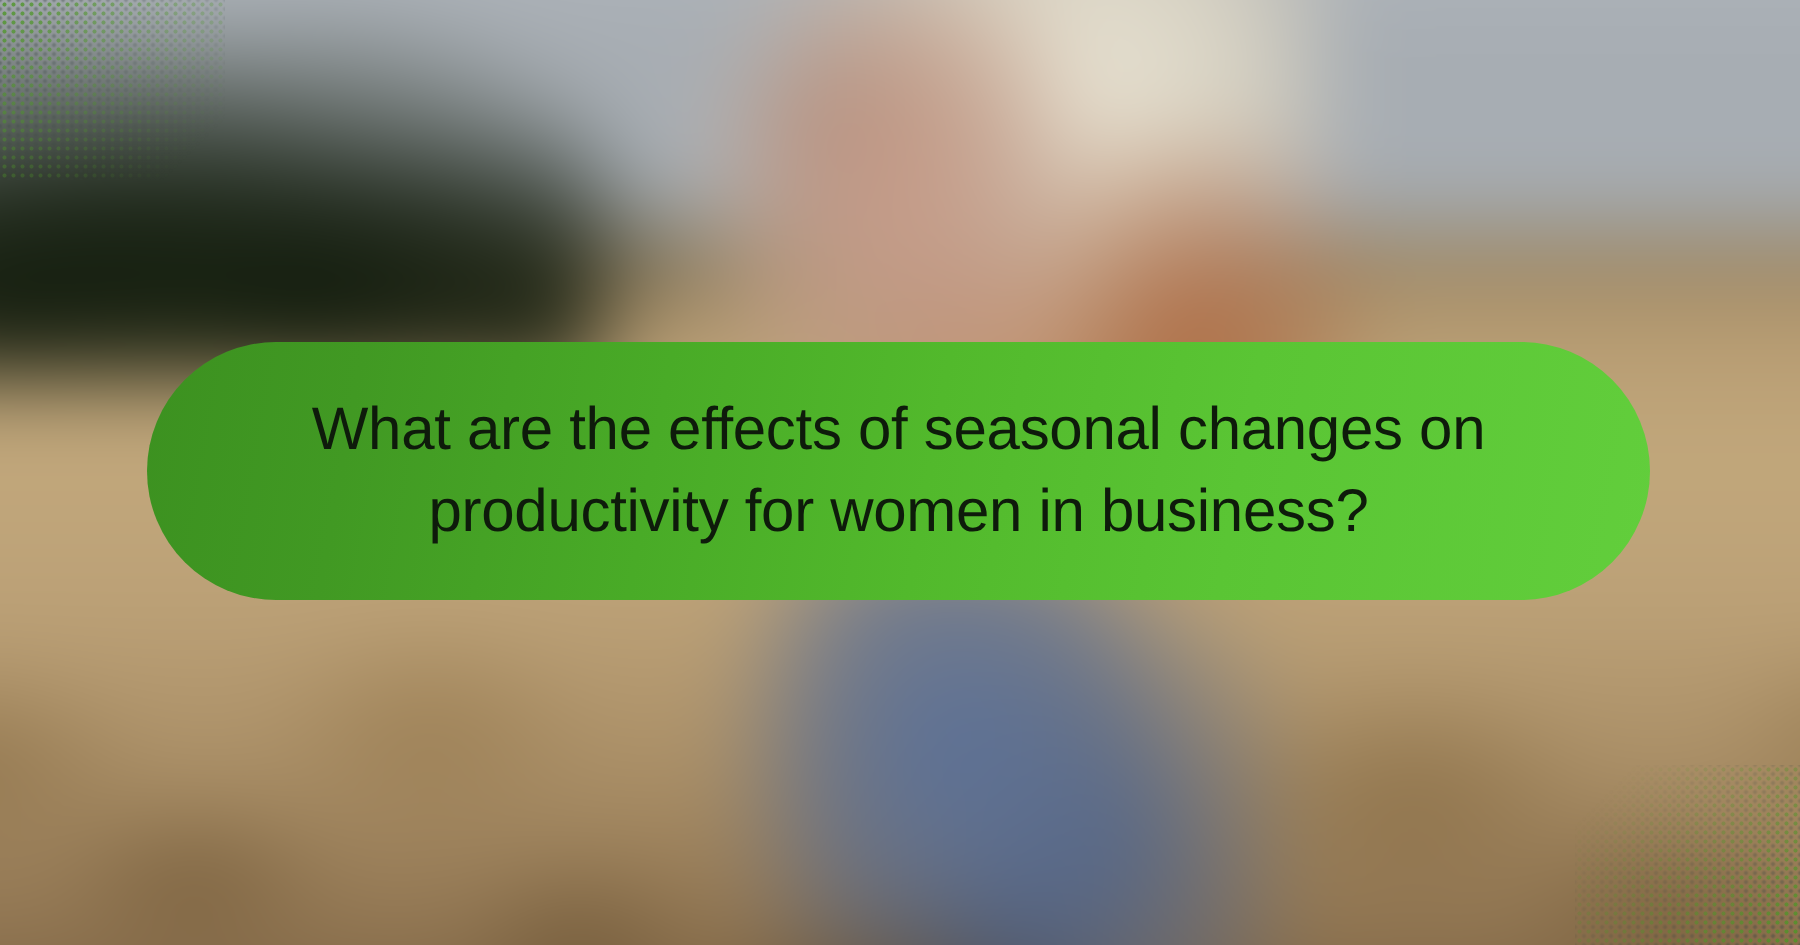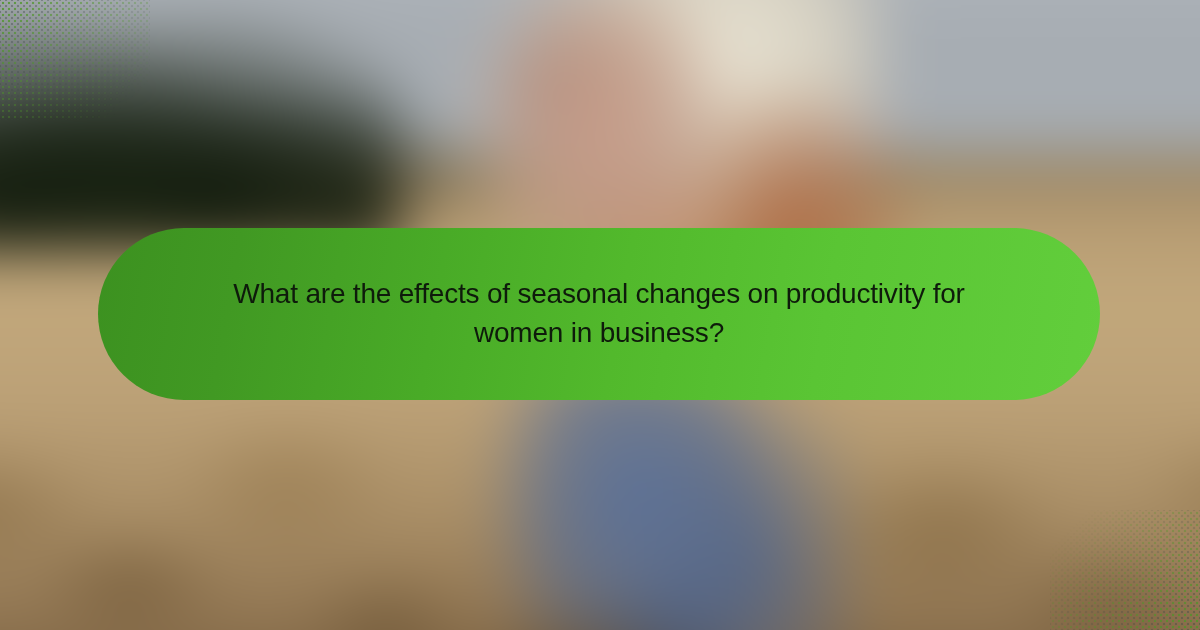--- a/index.html
+++ b/index.html
@@ -169,21 +169,21 @@
         #62CE3C 100%);
     display: flex;
     align-items: center;
     justify-content: center;
     box-sizing: border-box;
     padding: 0 96px;
   }
 
   #banner-text {
     margin: 0;
-    font-size: 28px;
+    font-size: 40px;
     line-height: 1.38;
     font-weight: 400;
     color: #0E1B0B;
     text-align: center;
     letter-spacing: -0.2px;
     max-width: 800px;
   }
 </style>
 </head>
 <body>

